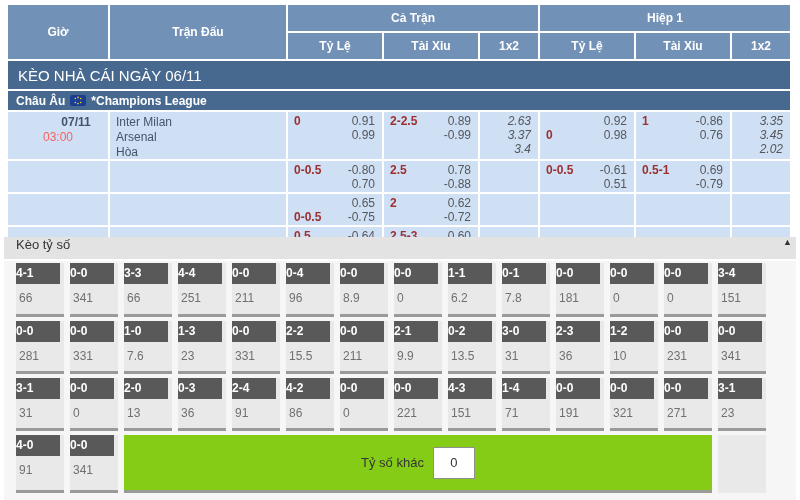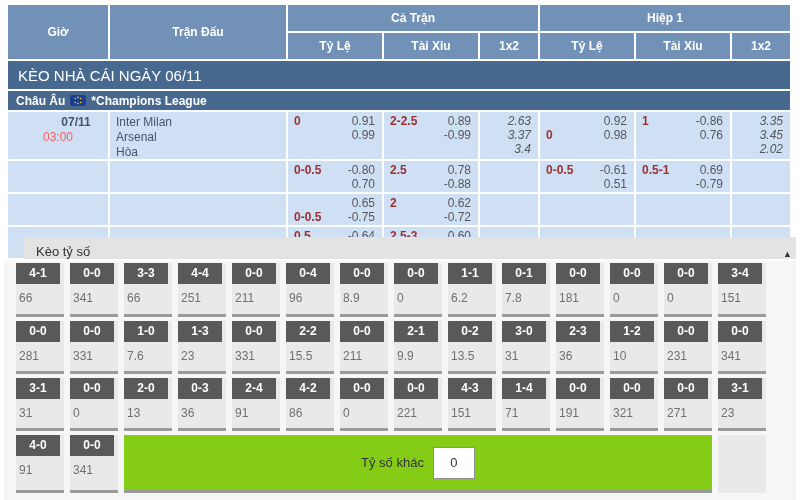--- a/index.html
+++ b/index.html
@@ -39,31 +39,31 @@
   .match-cell{padding:3px 0 0 6px;font-size:12px;line-height:15px;color:#44546a;}
   .odds-cell{padding:2px 7px 0 6px;font-size:12px;}
   .odds-line{display:flex;justify-content:space-between;line-height:14px;}
   .hcap{color:#9c2f2f;font-weight:bold;}
   .oval{color:#55575a;margin-left:auto;}
   .x2-cell{padding:2px 7px 0 6px;font-size:12px;text-align:right;color:#55575a;line-height:14px;font-style:italic;}
 
   
   .score-section{position:absolute;left:4px;top:237px;width:792px;height:263px;overflow:hidden;}
   .score-header{height:22px;background:#e3e3e3;color:#333;font-size:13px;
-                display:flex;align-items:flex-end;justify-content:space-between;
-                padding:0 4px 0 12px;box-sizing:border-box;cursor:pointer;margin-left:20px;}
+                display:flex;align-items:flex-start;justify-content:space-between;
+                padding:0 4px 0 12px;box-sizing:border-box;cursor:pointer;}
   .tri{font-size:9px;color:#333;}
   .score-grid{margin-top:2px;background:#f6f6f6;height:239px;box-sizing:border-box;
               padding:2px 0 0 12px;display:grid;
               grid-template-columns:repeat(14,48px);
               grid-template-rows:54px 53px 53px 58px;
               column-gap:6px;row-gap:4px;overflow:hidden;}
   .score-cell{background:#e9e9e9;border-bottom:3px solid #9a9a9a;box-sizing:border-box;cursor:pointer;}
   .score-label{width:44px;height:21px;background:#595959;color:#fff;font-weight:bold;
-               font-size:12px;line-height:21px;text-align:center;}
+               font-size:12px;line-height:21px;text-align:left;}
   .score-odds{font-size:12px;color:#707070;padding:7px 0 0 3px;}
   .wide-cell{grid-column:3/14;background:#84cc16;border-bottom:3px solid #9a9a9a;
              box-sizing:border-box;display:flex;align-items:center;justify-content:center;gap:9px;}
   .other-label{font-size:13px;color:#333;}
   .other-input{width:36px;height:28px;background:#fff;border:1px solid #8f8f8f;
                text-align:center;font-size:13px;color:#333;font-family:"Liberation Sans",sans-serif;}
   .filler-cell{grid-column:14;background:#e9e9e9;}
 </style>
 </head>
 <body>

